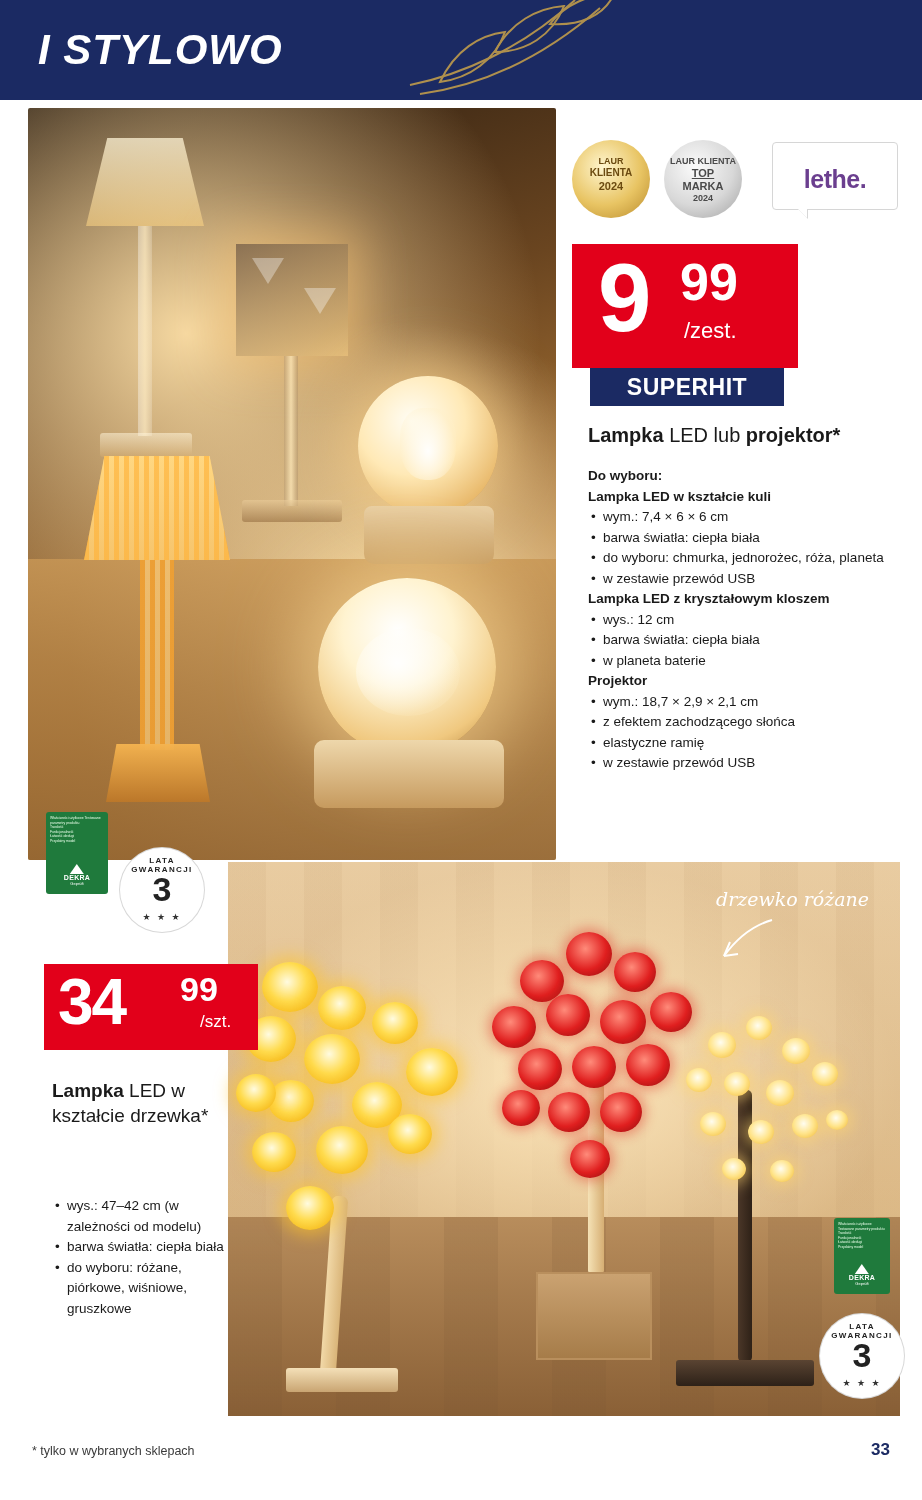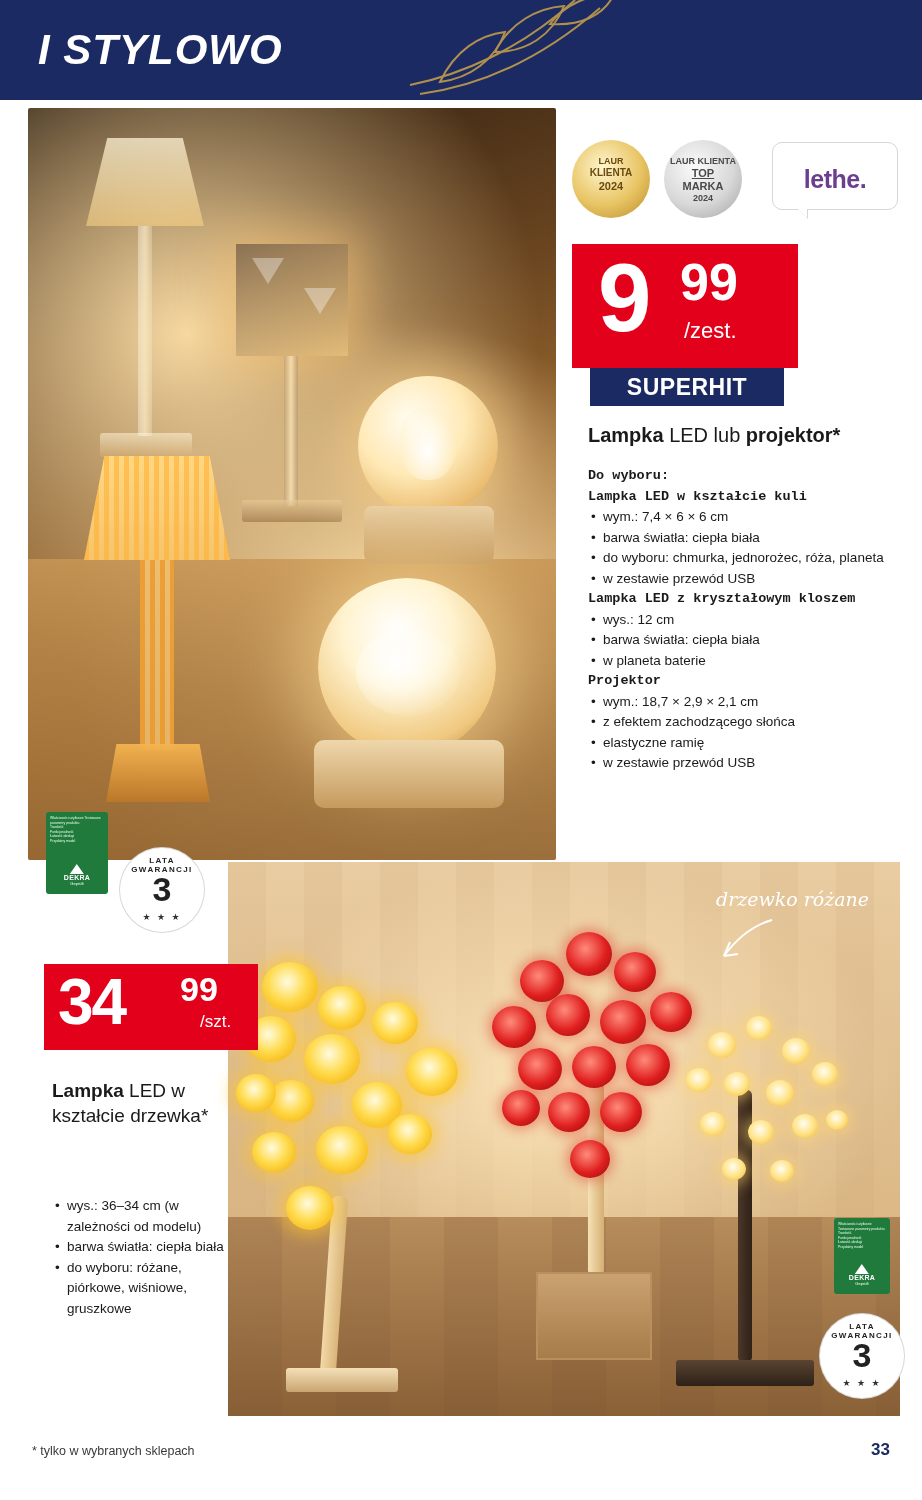--- a/index.html
+++ b/index.html
@@ -255,21 +255,21 @@
   .laur-l2 { position: absolute; left:0; top: 27px; width:100%; font-size: 10px; }
   .laur-l3 { position: absolute; left:0; top: 40px; width:100%; font-size: 11px; }
   .laur-l4 { position: absolute; left:0; top: 53px; width:100%; font-size: 9px; }
   .laur.silver .laur-l2 { font-size: 11px; text-decoration: underline; }
 
   .brand-box {
     position: absolute; left: 200px; top: 2px;
     width: 126px; height: 68px;
     border: 1px solid #d6d6d6;
     background: #fff;
-    border-radius: 10px;
+    border-radius: 4px;
   }
   .brand-box::after {
     content: "";
     position: absolute; left: 24px; bottom: -9px;
     width: 0; height: 0;
     border-left: 10px solid transparent;
     border-right: 0 solid transparent;
     border-top: 10px solid #ffffff;
     filter: drop-shadow(1px 1px 0 #d6d6d6);
   }
@@ -316,21 +316,21 @@
   }
   .title-1 b { font-weight: bold; }
 
   .spec-1 {
     position: absolute; left: 588px; top: 466px;
     width: 322px;
     font-size: 13.5px;
     line-height: 20.5px;
     color: #1a1a1a;
   }
-  .spec-head { font-weight: bold; font-family: Liberation Mono, monospace; }
+  .spec-head { font-weight: bold; }
   .spec-list { list-style: none; margin: 0 0 0 2px; padding: 0; }
   .spec-list li {
     position: relative;
     padding-left: 13px;
   }
   .spec-list li::before {
     content: "•";
     position: absolute; left: 1px; top: 0;
   }
 
@@ -673,21 +673,21 @@
     <div class="p2-dec">99</div>
     <div class="p2-unit">/szt.</div>
   </div>
 
   <div class="title-2">
     <b>Lampka</b><span> LED w kształcie drzewka*</span>
   </div>
 
   <div class="spec-2">
     <ul class="spec-list">
-      <li>wys.: 36–34 cm (w zależności od modelu)</li>
+      <li>wys.: 47–42 cm (w zależności od modelu)</li>
       <li>barwa światła: ciepła biała</li>
       <li>do wyboru: różane, piórkowe, wiśniowe, gruszkowe</li>
     </ul>
   </div>
 
   <div class="footnote">* tylko w wybranych sklepach</div>
   <div class="pagenum">33</div>
 </div>
 
 </body></html>

